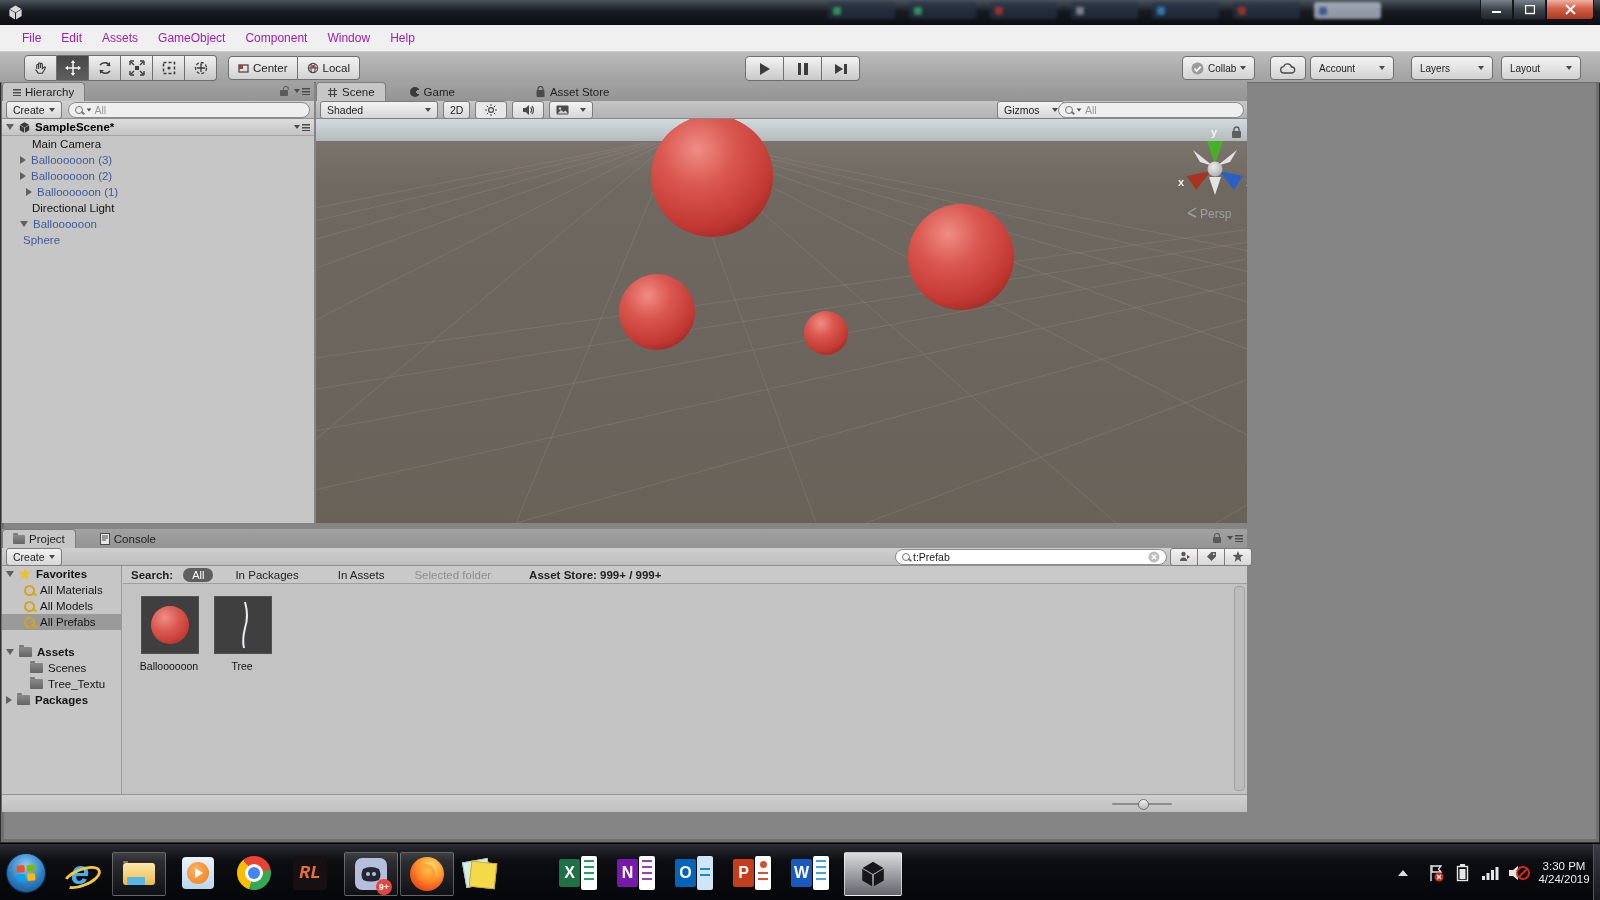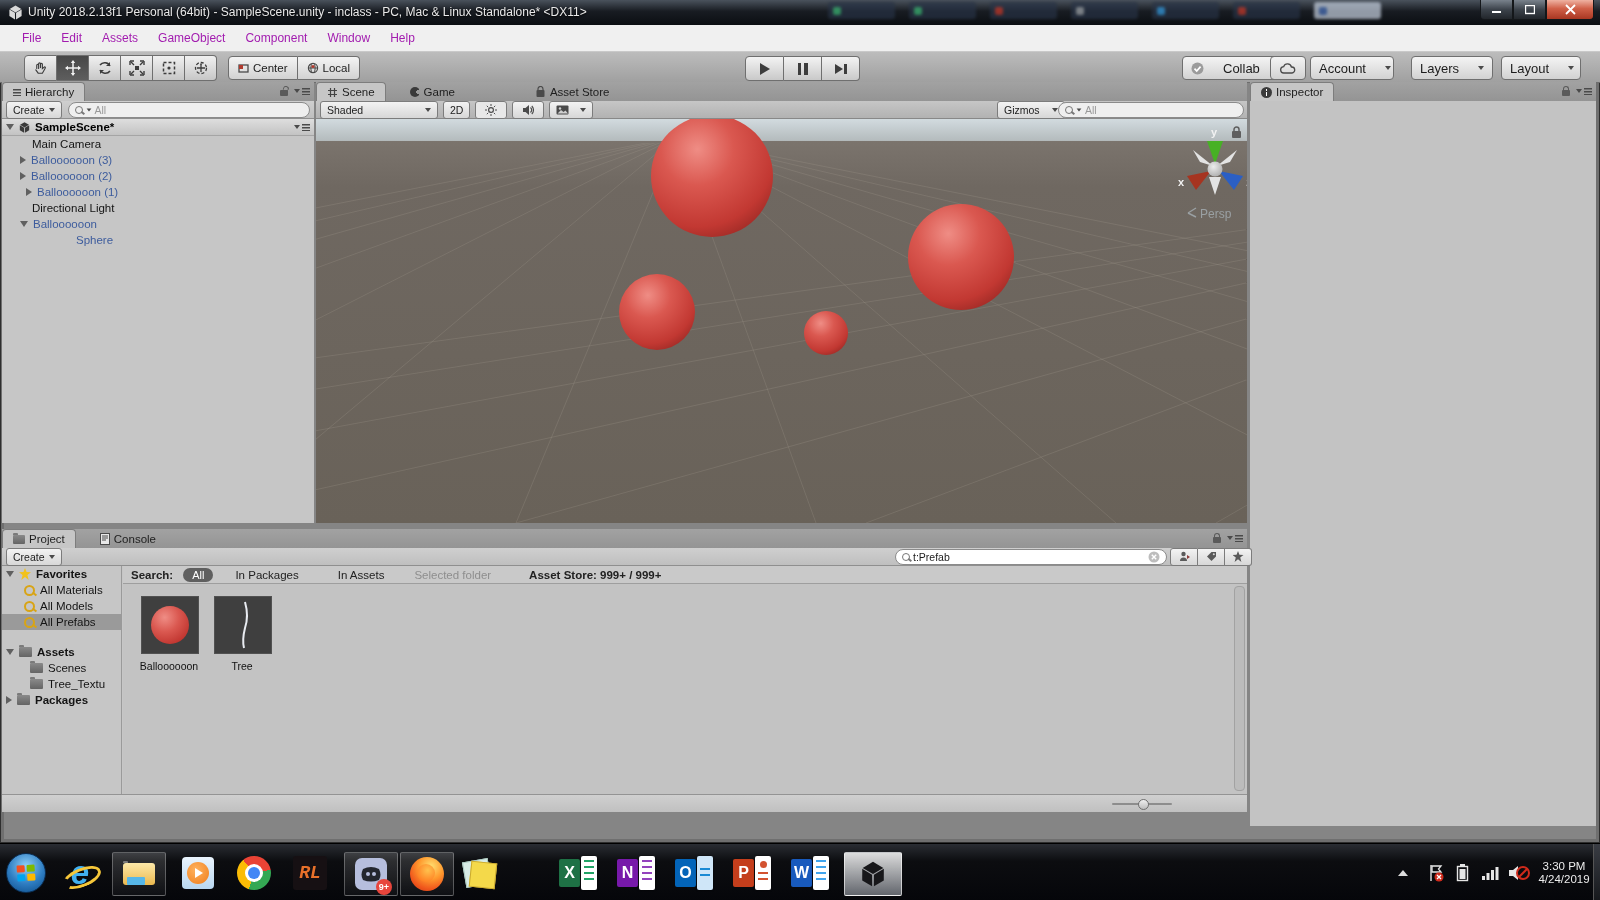--- a/index.html
+++ b/index.html
@@ -33,21 +33,21 @@
   .tool:last-child{border-radius:0 4px 4px 0;}
   .tool.active{background:linear-gradient(#474747,#5e5e5e);}
   .pbtn{height:22px;background:linear-gradient(#f4f4f4,#d2d2d2);border:1px solid #6f6f6f;display:inline-flex;
         gap:4px;padding:0 9px;align-items:center;font-size:11.5px;color:#1c1c1c;}
   .playgrp{position:absolute;left:745px;top:4px;display:flex;}
   .play{width:37px;height:23px;background:linear-gradient(#f3f3f3,#c9c9c9);border:1px solid #6f6f6f;border-left:none;
         display:flex;align-items:center;justify-content:center;}
   .play:first-child{border-left:1px solid #6f6f6f;border-radius:4px 0 0 4px;}
   .play:last-child{border-radius:0 4px 4px 0;}
   .rbtn{height:22px;background:linear-gradient(#f4f4f4,#d2d2d2);border:1px solid #6f6f6f;border-radius:4px;
-        display:inline-flex;gap:19px;padding:0 8px;align-items:center;font-size:13px;color:#1c1c1c;position:absolute;top:4px;}
+        display:inline-flex;gap:4px;padding:0 8px;align-items:center;font-size:10px;color:#1c1c1c;position:absolute;top:4px;}
   .caret{width:0;height:0;border-left:3px solid transparent;border-right:3px solid transparent;border-top:4px solid #4a4a4a;}
   
   .panel{position:absolute;background:#c6c6c6;}
   .tabbar{position:absolute;left:0;top:0;right:0;height:19px;background:linear-gradient(#a2a2a2,#949494);
           border-bottom:1px solid #7d7d7d;display:flex;align-items:flex-end;}
   .tab{height:18px;display:inline-flex;align-items:center;gap:4px;padding:0 10px;font-size:11.5px;color:#1e1e1e;}
   .tab.active{background:#c6c6c6;border:1px solid #7d7d7d;border-bottom:none;border-radius:4px 4px 0 0;}
   .tabicons{position:absolute;right:4px;top:4px;display:flex;gap:6px;align-items:center;}
   .menuglyph{display:flex;align-items:center;gap:2px;}
   .menuglyph .lines{display:block;width:8px;height:8px;
@@ -103,21 +103,20 @@
   <div class="uwindow">
 
     <div class="titlebar">
       <svg class="abs" style="left:7px;top:4px" width="17" height="17" viewBox="0 0 32 32">
         <g fill="#d9d9d9">
             <path d="M16 3 27 9.5 16 16 5 9.5Z"></path>
             <path d="M4.5 10.5 15 16.7V29L4.5 22.8Z"></path>
             <path d="M27.5 10.5 17 16.7V29l10.5-6.2Z"></path>
           </g>
       </svg>
-      <span class="titletext">Unity 2018.2.13f1 Personal (64bit) - SampleScene.unity - inclass - PC, Mac &amp; Linux Standalone* &lt;DX11&gt;</span>
       <div class="ghosttabs">
         <div class="gtab">
             <i style="background:#3bb273"></i>
           </div>
         <div class="gtab">
             <i style="background:#3bb273"></i>
           </div>
         <div class="gtab">
             <i style="background:#c0392b"></i>
           </div>
@@ -323,21 +322,21 @@
             <span class="fold-r"></span>
             <span class="prefab">Balloooooon (1)</span>
           </div>
         <div class="hrow" style="padding-left:30px">
             <span>Directional Light</span>
           </div>
         <div class="hrow" style="padding-left:18px">
             <span class="fold-d"></span>
             <span class="prefab">Balloooooon</span>
           </div>
-        <div class="hrow" style="padding-left:74px">
+        <div class="hrow" style="padding-left:21px">
             <span class="prefab">Sphere</span>
           </div>
       </div>
     </div>
 
     <div class="panel" style="left:316px;top:82px;width:931px;height:441px">
       <div class="tabbar">
         <div class="tab active">
           <svg width="11" height="11">
               <path d="M1 3.5h9M1 7.5h9M3.5 1v9M7.5 1v9" stroke="#444" stroke-width="1.2"></path>
@@ -446,39 +445,20 @@
         </g>
         <path d="M872 94l8-5M872 94l8 4" stroke="#9aa0a3" stroke-width="1.4" fill="none"></path>
         <text x="884" y="99" font-size="12" fill="#9aa0a3">Persp</text>
         <g transform="translate(916,8)">
           <rect x="0" y="4" width="9" height="7" fill="#5f5f5f" rx="1"></rect>
             <path d="M2 4V2.5a2.5 2.5 0 0 1 5 0V4" fill="none" stroke="#5f5f5f" stroke-width="1.5"></path>
         </g>
       </svg>
     </div>
 
-    <div class="panel" style="left:1250px;top:82px;width:346px;height:744px">
-      <div class="tabbar">
-        <div class="tab active">
-          <span style="width:11px;height:11px;border-radius:50%;background:#3a3a3a;position:relative;display:inline-block">
-            <span style="position:absolute;left:4.6px;top:2px;width:1.8px;height:2px;background:#fff"></span>
-            <span style="position:absolute;left:4.6px;top:5px;width:1.8px;height:4px;background:#fff"></span>
-          </span>
-          <span>Inspector</span>
-        </div>
-        <div class="tabicons">
-          <span class="lock"></span>
-          <span class="menuglyph">
-              <span class="caret"></span>
-              <span class="lines"></span>
-            </span>
-        </div>
-      </div>
-      <div class="abs" style="left:0;top:19px;right:0;bottom:0;background:#c3c3c3"></div>
-    </div>
 
     <div class="panel" style="left:2px;top:529px;width:1245px;height:283px">
       <div class="tabbar">
         <div class="tab active">
           <span class="folder" style="width:12px;height:9px"></span>
           <span>Project</span>
         </div>
         <div class="tab" style="margin-left:14px">
           <svg width="10" height="12">
               <rect x="0.5" y="0.5" width="9" height="11" fill="#e8e8e8" stroke="#4a4a4a"></rect>

